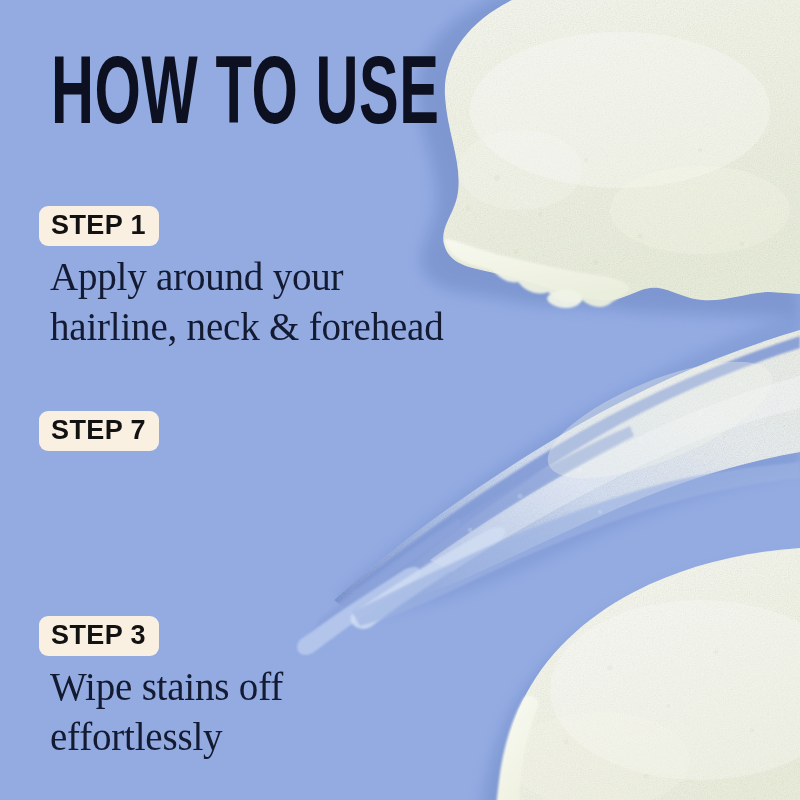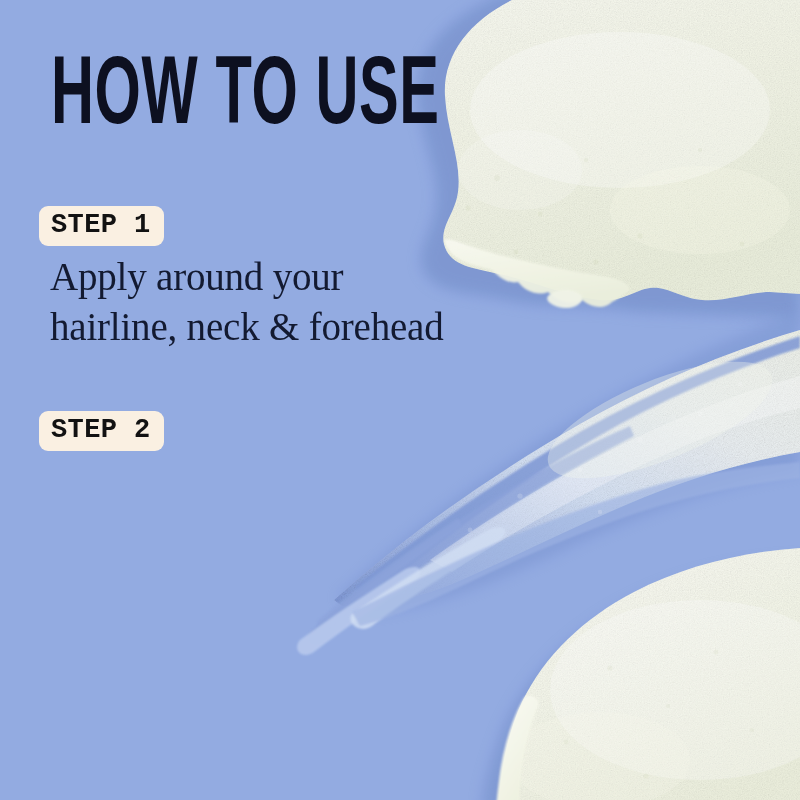--- a/index.html
+++ b/index.html
@@ -68,21 +68,21 @@
   }
   .step-1 { top: 206px; }
   .step-2 { top: 411px; }
   .step-3 { top: 616px; }
 
   .step-badge {
     display: inline-block;
     background: #faf0e2;
     border-radius: 9px;
     padding: 6px 13px 7px 12px;
-    font-family: Liberation Mono, monospace;
+    font-family: Liberation Sans, sans-serif;
     font-weight: 700;
     font-size: 27px;
     line-height: 27px;
     letter-spacing: 0.4px;
     color: #121212;
   }
 
   .step-text {
     margin: 0;
     padding: 6px 0 0 11px;
@@ -301,18 +301,23 @@
 
     <h1 class="headline">HOW TO USE</h1>
 
     <div class="step-block step-1">
       <span class="step-badge">STEP 1</span>
       <p class="step-text">Apply around your
 hairline, neck &amp; forehead</p>
     </div>
 
     <div class="step-block step-2">
-      <span class="step-badge">STEP 2</span>
+      <span class="step-badge">STEP 7</span>
     </div>
 
+    <div class="step-block step-3">
+      <span class="step-badge">STEP 3</span>
+      <p class="step-text">Wipe stains off
+effortlessly</p>
+    </div>
 
   </div>
 </div>
 
 </body></html>

